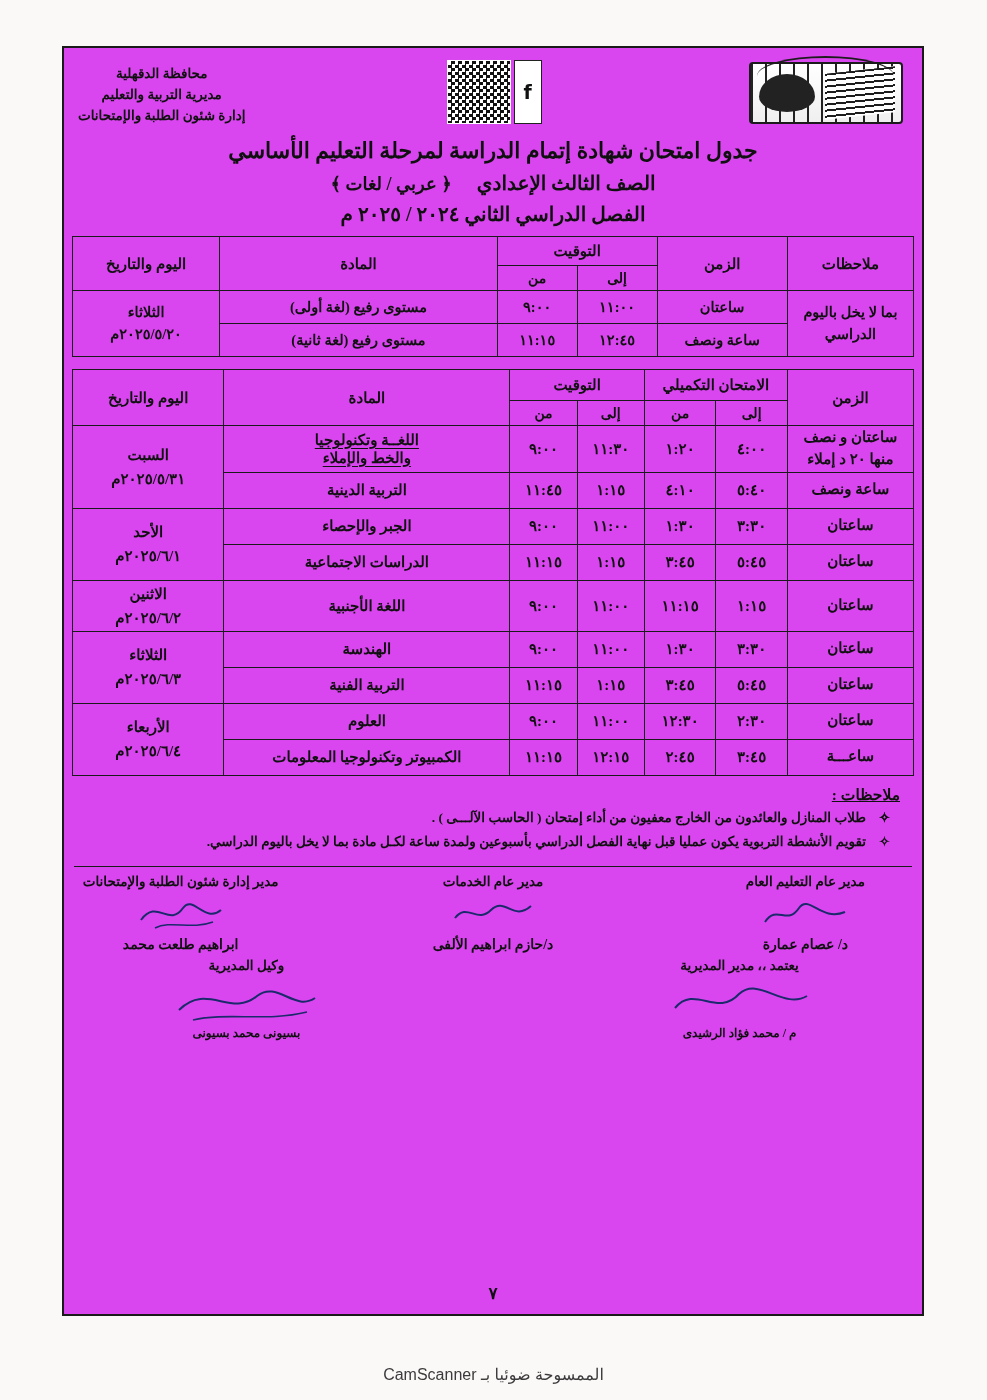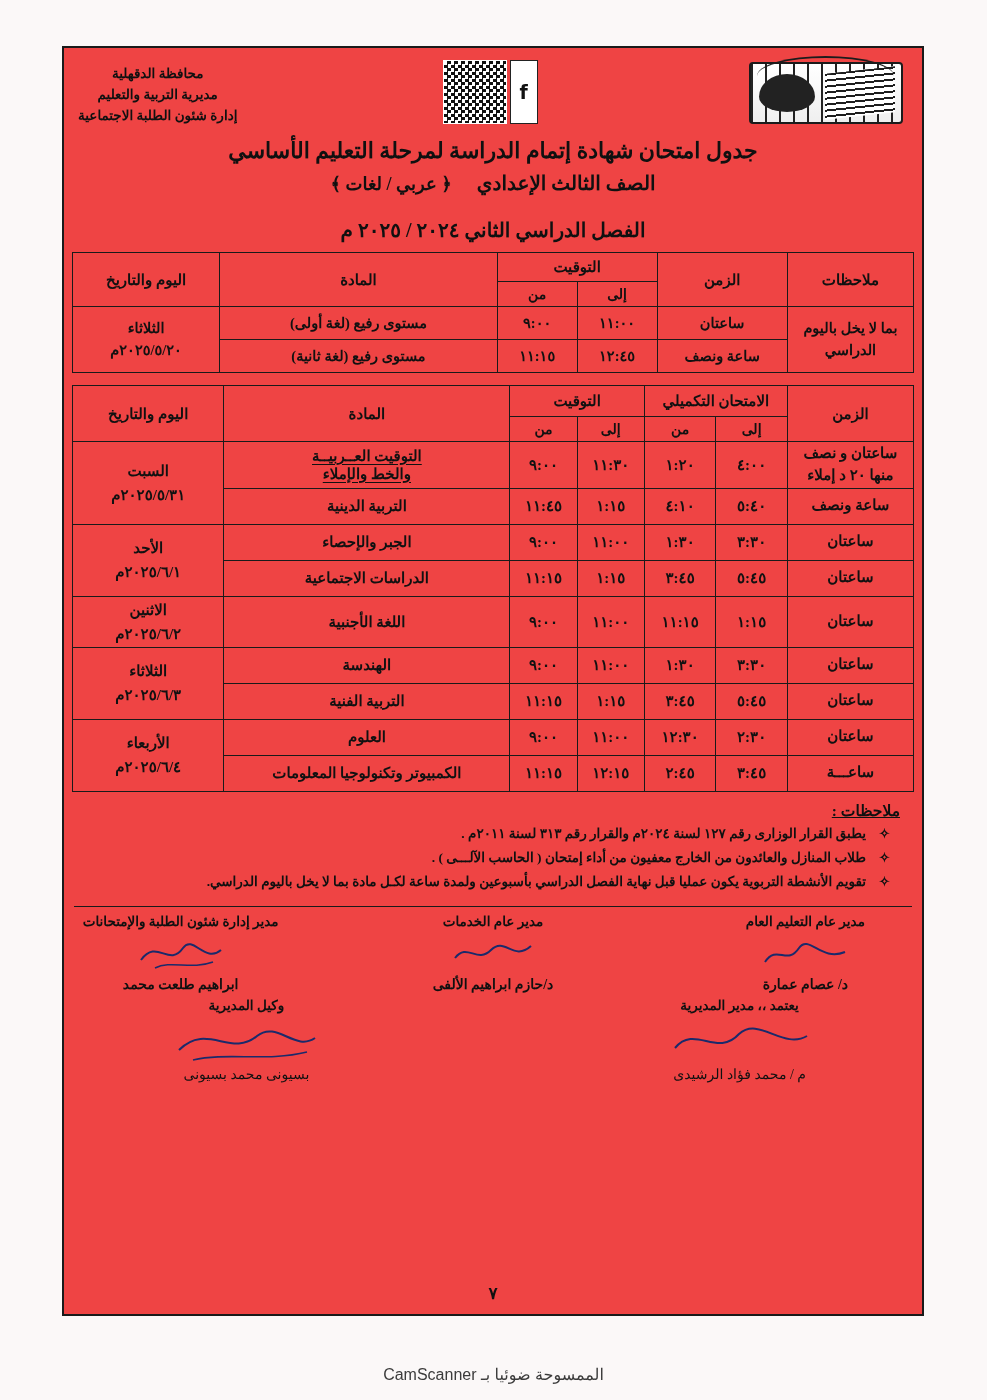--- a/index.html
+++ b/index.html
@@ -13,21 +13,21 @@
   .page{
     position:relative;
     width:987px;height:1400px;
     background:#fbf8f8;
   }
   .sheet{
     position:absolute;
     left:62px;top:46px;
     width:862px;height:1270px;
     border:2px solid #1a1a1a;
-    background:#ef4444;
+    background:#d946ef;
     box-sizing:border-box;
     padding:6px 8px;
   }
   
   .hdr{
     display:flex;flex-direction:row-reverse;justify-content:space-between;align-items:flex-start;
     height:78px;
     padding:4px 6px 0 6px;
   }
   .hdr-right{
@@ -77,21 +77,21 @@
     transform:skewY(-6deg);
   }
   .logo .arc{
     position:absolute;top:-2px;left:14px;right:14px;height:18px;
     border-top:2px solid #1c1c1c;border-radius:50%/100% 100% 0 0;
     font-size:8px;text-align:center;color:#1c1c1c;
   }
   
   .titles{text-align:center;padding:2px 0 10px;}
   .t1{font-size:22px;font-weight:bold;letter-spacing:.3px;margin-bottom:7px;}
-  .t2{font-size:20px;font-weight:bold;margin-bottom:23px;}
+  .t2{font-size:20px;font-weight:bold;margin-bottom:7px;}
   .t2 .br{font-size:18px;}
   .t3{font-size:20px;font-weight:bold;}
   
   table{border-collapse:collapse;width:100%;table-layout:fixed;}
   td,th{
     border:1.6px solid #1a1a1a;
     text-align:center;
     vertical-align:middle;
     font-weight:bold;
     color:#111;
@@ -123,42 +123,42 @@
   .sig .space{height:46px;position:relative;}
   .sig .name{font-size:14px;font-weight:bold;}
   .scribble{
     position:absolute;left:50%;top:4px;transform:translateX(-50%);
     width:92px;height:40px;
   }
   .sigs2{display:flex;flex-direction:row-reverse;justify-content:space-between;padding:4px 10px 0;}
   .sig2{width:40%;text-align:center;position:relative;}
   .sig2 .role{font-size:13.5px;font-weight:bold;}
   .sig2 .space{height:52px;position:relative;}
-  .sig2 .name{font-size:14px;font-weight:normal;}
+  .sig2 .name{font-size:12px;font-weight:bold;}
   .pagenum{position:absolute;bottom:10px;left:0;right:0;text-align:center;font-size:17px;font-weight:bold;}
   .cam{
     position:absolute;left:0;right:0;bottom:16px;
     text-align:center;
     font-family:"Liberation Sans",sans-serif;
     font-size:16px;color:#3b3b3b;
   }
   .cam .brand{font-family:"Liberation Sans",sans-serif;}
 </style>
 </head>
 <body>
 
 <div class="page">
   <div class="sheet">
 
     <div class="hdr">
 
       <div class="hdr-right">
         <div>محافظة الدقهلية</div>
         <div>مديرية التربية والتعليم</div>
-        <div>إدارة شئون الطلبة الاجتماعية</div>
+        <div>إدارة شئون الطلبة والإمتحانات</div>
       </div>
 
       <div class="qr-wrap">
         <div class="fb">f</div>
         <div class="qr"></div>
       </div>
 
       <div class="logo">
         <div class="crest"></div>
         <div class="arc"></div>
@@ -248,21 +248,21 @@
         <tr>
           <td class="dur">
             <div>ساعتان و نصف</div>
             <div>منها ٢٠ د إملاء</div>
           </td>
           <td class="num">٤:٠٠</td>
           <td class="num">١:٢٠</td>
           <td class="num">١١:٣٠</td>
           <td class="num">٩:٠٠</td>
           <td class="subj">
-            <div class="u">التوقيت العــربيــة</div>
+            <div class="u">اللغــة وتكنولوجيا</div>
             <div class="u">والخط والإملاء</div>
           </td>
           <td class="day" rowspan="2">
             <div>السبت</div>
             <div>٢٠٢٥/٥/٣١م</div>
           </td>
         </tr>
         <tr>
           <td class="dur">ساعة ونصف</td>
           <td class="num">٥:٤٠</td>
@@ -347,21 +347,20 @@
           <td class="num">١١:١٥</td>
           <td class="subj">الكمبيوتر وتكنولوجيا المعلومات</td>
         </tr>
       </tbody>
     </table>
 
     <div class="notes">
       <div class="notes-title">ملاحظات :</div>
       <div class="note-line">
         <span class="bullet">✧</span>
-        <span>يطبق القرار الوزارى رقم ١٢٧ لسنة ٢٠٢٤م والقرار رقم ٣١٣ لسنة ٢٠١١م .</span>
       </div>
       <div class="note-line">
         <span class="bullet">✧</span>
         <span>طلاب المنازل والعائدون من الخارج معفيون من أداء إمتحان ( الحاسب الآلـــى ) .</span>
       </div>
       <div class="note-line">
         <span class="bullet">✧</span>
         <span>تقويم الأنشطة التربوية يكون عمليا قبل نهاية الفصل الدراسي بأسبوعين ولمدة ساعة لكـل مادة بما لا يخل باليوم الدراسي.</span>
       </div>
     </div>

